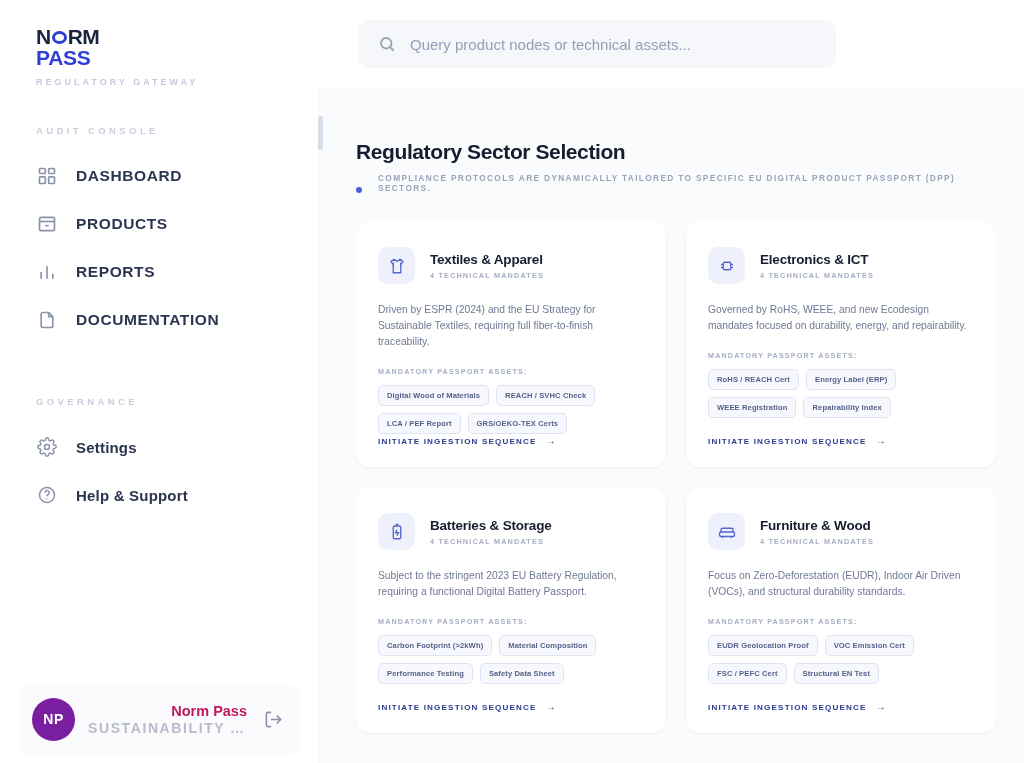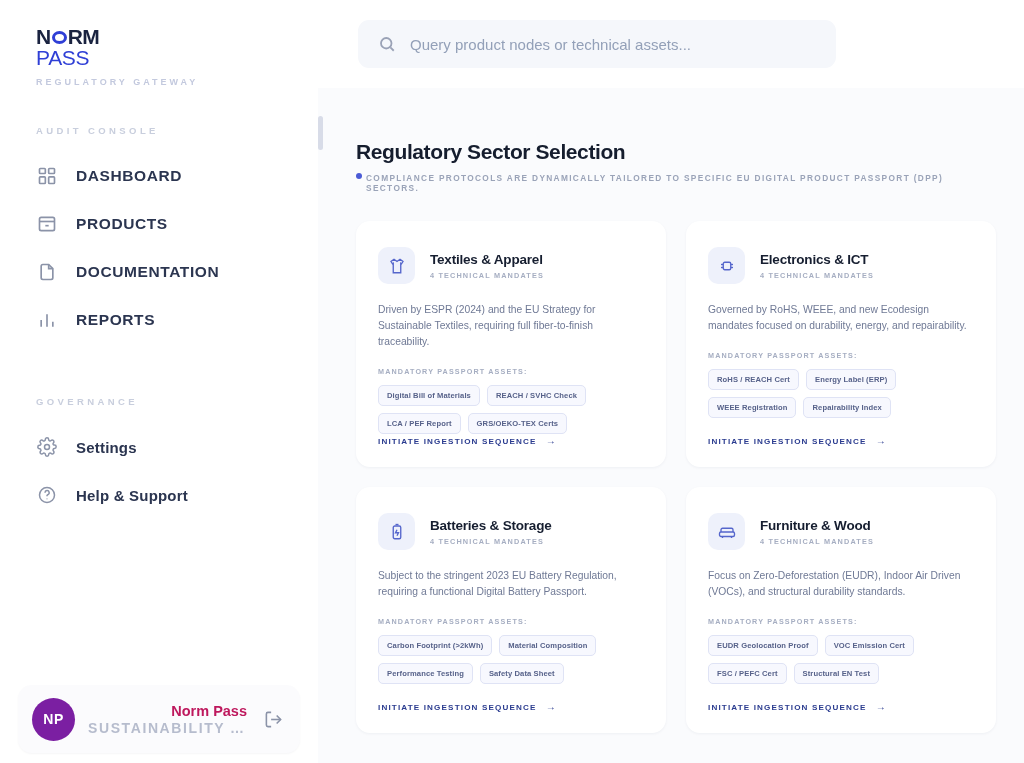--- a/index.html
+++ b/index.html
@@ -44,21 +44,21 @@
     display: inline-block;
     width: 15px; height: 13px;
     border-radius: 50%;
     border: 3px solid #2f3fd6;
     margin: 0 1px;
     position: relative;
     top: 1px;
   }
   .logo-line2 {
     font-size: 21px;
-    font-weight: normal;
+    font-weight: bold;
     color: #2f3fd6;
     letter-spacing: -0.3px;
     line-height: 22px;
   }
   .logo-sub {
     margin-top: 8px;
     font-size: 9px;
     letter-spacing: 3px;
     font-weight: bold;
     color: #c3c9de;
@@ -201,22 +201,22 @@
   }
   .page-title {
     font-size: 21px;
     font-weight: bold;
     letter-spacing: -0.4px;
     color: #151d2e;
   }
   .page-sub {
     margin-top: 9px;
     display: flex;
-    align-items: flex-start;
-    gap: 4px;
+    align-items: flex-end;
+    gap: 16px;
   }
   .page-sub .bullet {
     width: 6px; height: 6px; border-radius: 50%;
     background: #4b5bd6;
     flex: 0 0 6px;
   }
   .page-sub-text {
     font-size: 8.3px;
     letter-spacing: 1.35px;
     font-weight: bold;
@@ -348,35 +348,35 @@
             <rect x="3" y="4" width="18" height="16" rx="2"></rect>
               <line x1="3" y1="9" x2="21" y2="9"></line>
               <line x1="10" y1="14" x2="14" y2="14"></line>
           </svg>
         </span>
         <span class="nav-label">PRODUCTS</span>
       </div>
       <div class="nav-item">
         <span class="nav-icon">
           <svg width="20" height="20" viewBox="0 0 24 24" fill="none" stroke="currentColor" stroke-width="2">
-            <path d="M14 3H7a2 2 0 0 0-2 2v14a2 2 0 0 0 2 2h10a2 2 0 0 0 2-2V8z"></path>
-              <polyline points="14 3 14 8 19 8"></polyline>
-          </svg>
-        </span>
-        <span class="nav-label">DOCUMENTATION</span>
+            <line x1="5" y1="20" x2="5" y2="12"></line>
+              <line x1="12" y1="20" x2="12" y2="5"></line>
+              <line x1="19" y1="20" x2="19" y2="14"></line>
+          </svg>
+        </span>
+        <span class="nav-label">REPORTS</span>
       </div>
       <div class="nav-item">
         <span class="nav-icon">
           <svg width="20" height="20" viewBox="0 0 24 24" fill="none" stroke="currentColor" stroke-width="2">
-            <line x1="5" y1="20" x2="5" y2="12"></line>
-              <line x1="12" y1="20" x2="12" y2="5"></line>
-              <line x1="19" y1="20" x2="19" y2="14"></line>
-          </svg>
-        </span>
-        <span class="nav-label">REPORTS</span>
+            <path d="M14 3H7a2 2 0 0 0-2 2v14a2 2 0 0 0 2 2h10a2 2 0 0 0 2-2V8z"></path>
+              <polyline points="14 3 14 8 19 8"></polyline>
+          </svg>
+        </span>
+        <span class="nav-label">DOCUMENTATION</span>
       </div>
     </div>
 
     <div class="sidebar-gap-2"></div>
     <div class="nav-section-label">GOVERNANCE</div>
 
     <div class="nav-list">
       <div class="nav-item gov-item">
         <span class="nav-icon">
           <svg width="20" height="20" viewBox="0 0 24 24" fill="none" stroke="currentColor" stroke-width="1.8">
@@ -447,21 +447,21 @@
               </svg>
             </span>
             <div>
               <div class="card-title">Textiles &amp; Apparel</div>
               <div class="card-mandates">4 TECHNICAL MANDATES</div>
             </div>
           </div>
           <div class="card-desc">Driven by ESPR (2024) and the EU Strategy for Sustainable Textiles, requiring full fiber-to-finish traceability.</div>
           <div class="assets-label">MANDATORY PASSPORT ASSETS:</div>
           <div class="chips">
-            <span class="chip">Digital Bill of Materials</span>
+            <span class="chip">Digital Wood of Materials</span>
             <span class="chip">REACH / SVHC Check</span>
             <span class="chip">LCA / PEF Report</span>
             <span class="chip">GRS/OEKO-TEX Certs</span>
           </div>
           <div class="card-cta">
             <span>INITIATE INGESTION SEQUENCE</span>
             <span class="arrow">→</span>
           </div>
         </div>
 

